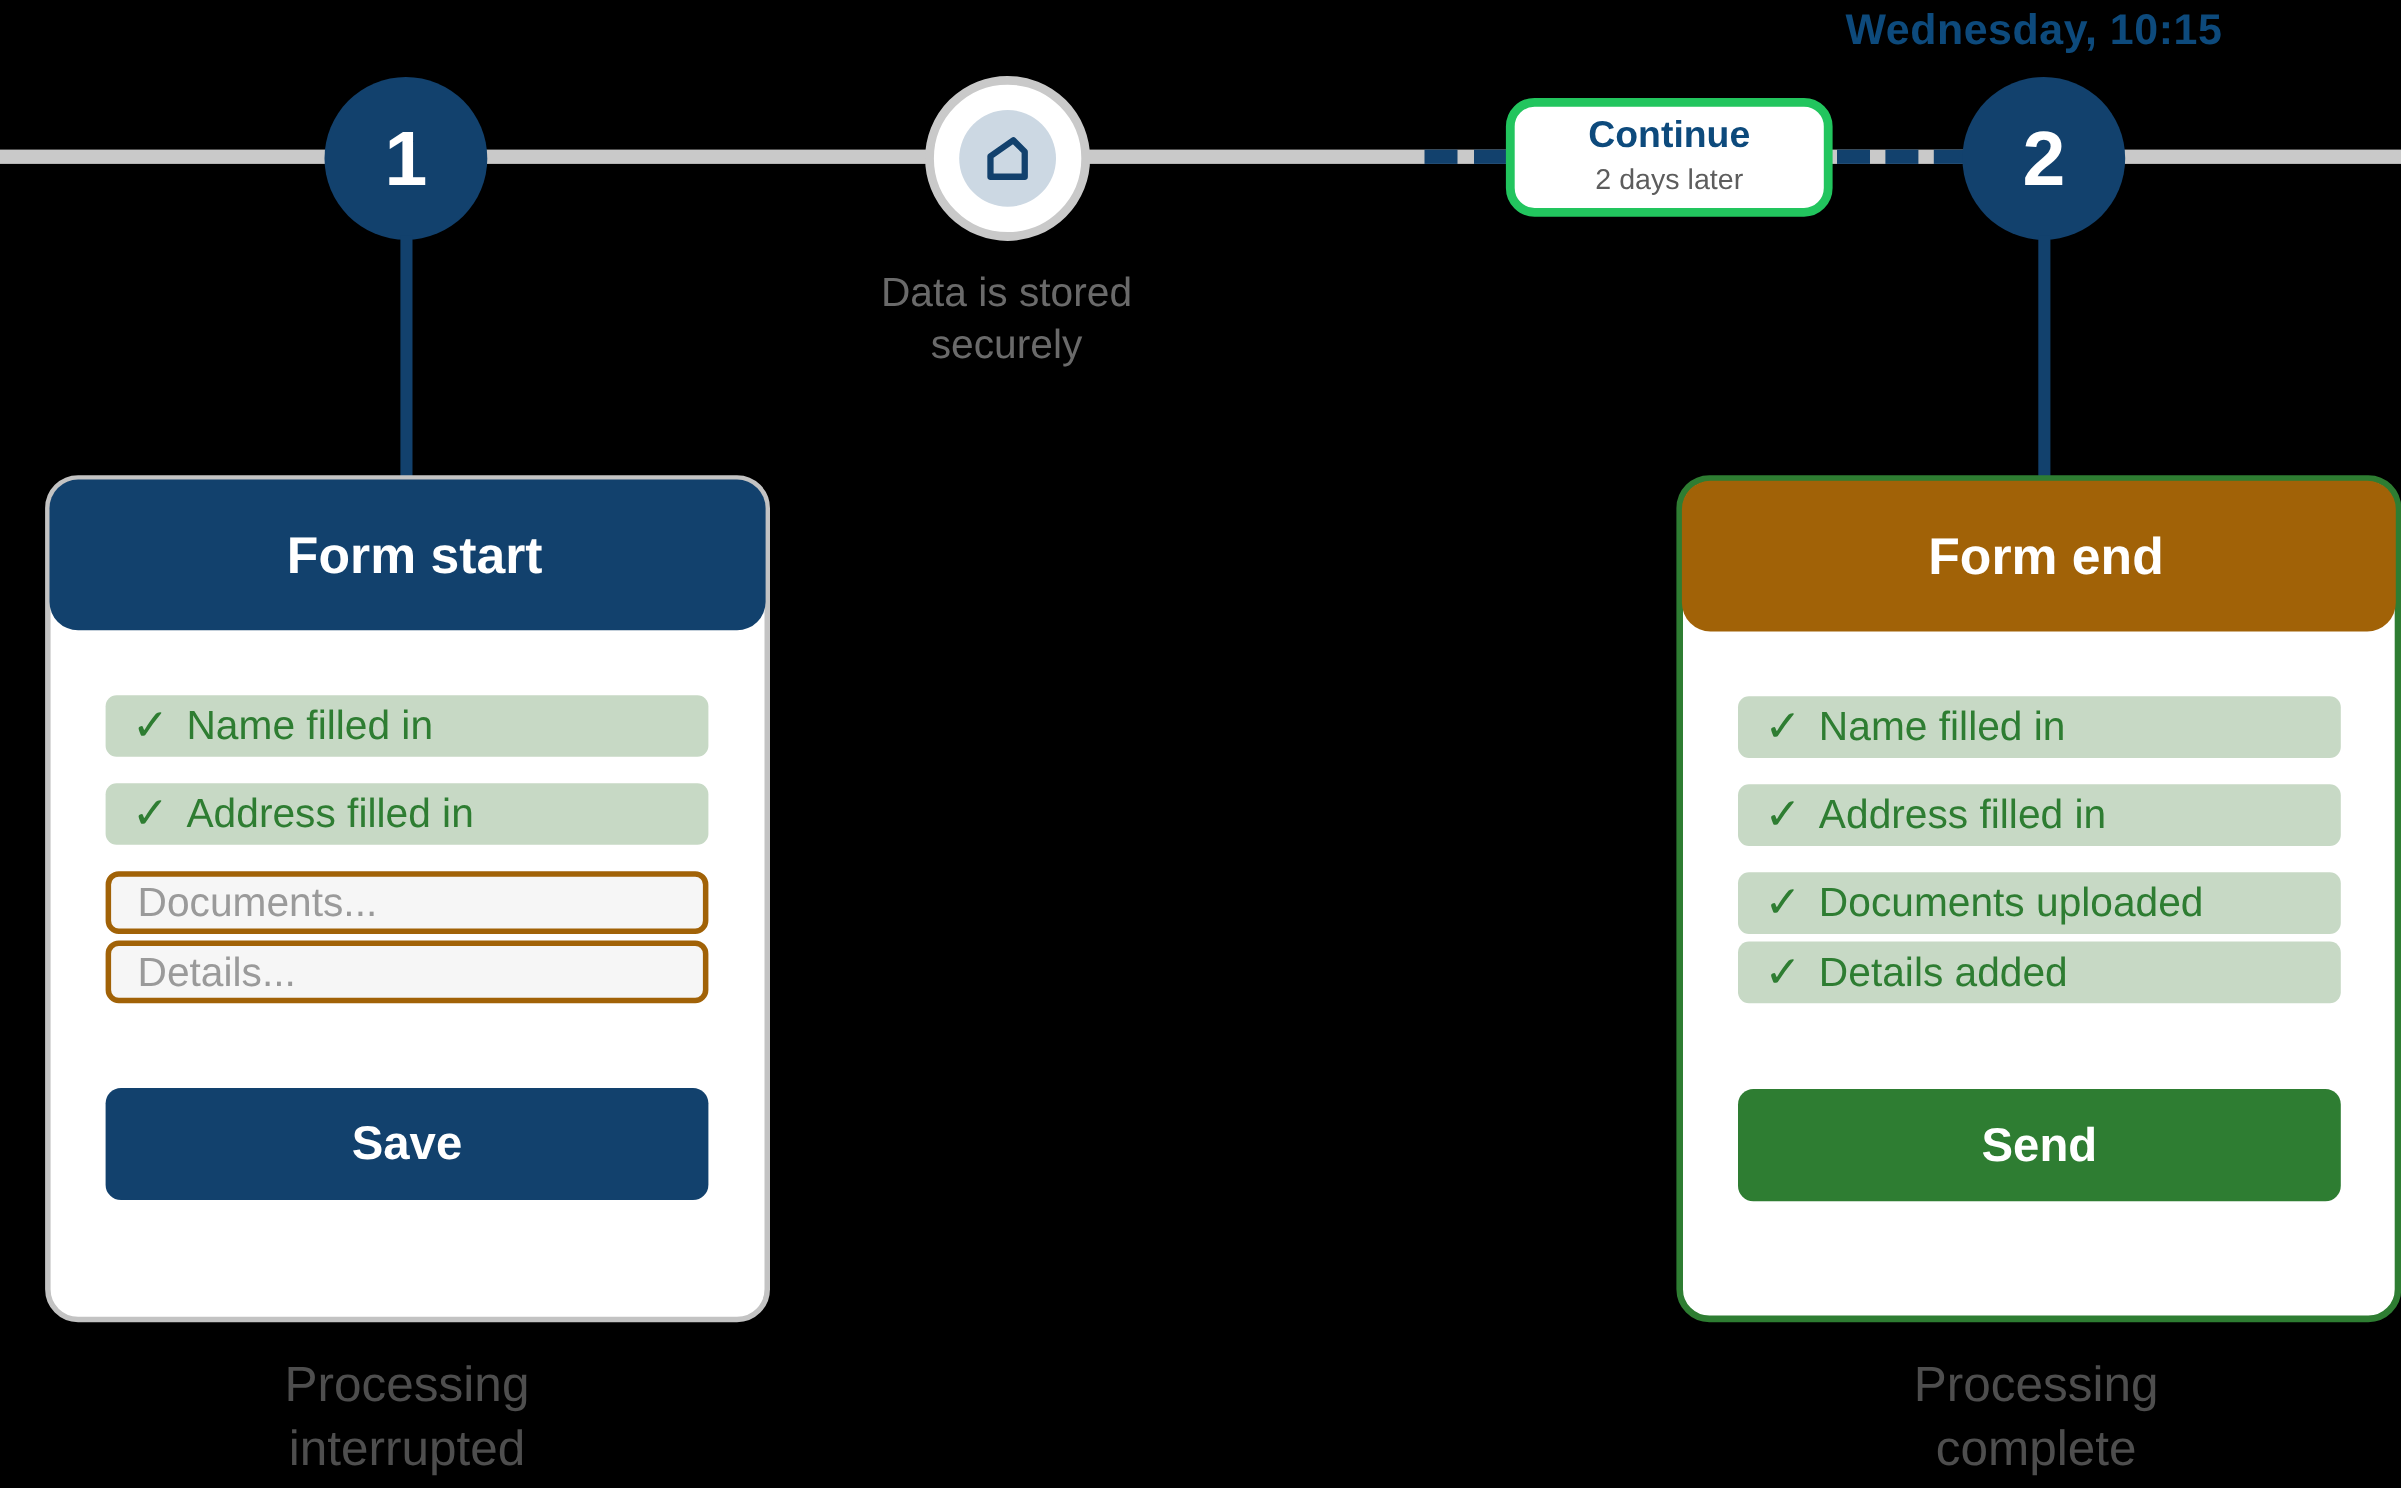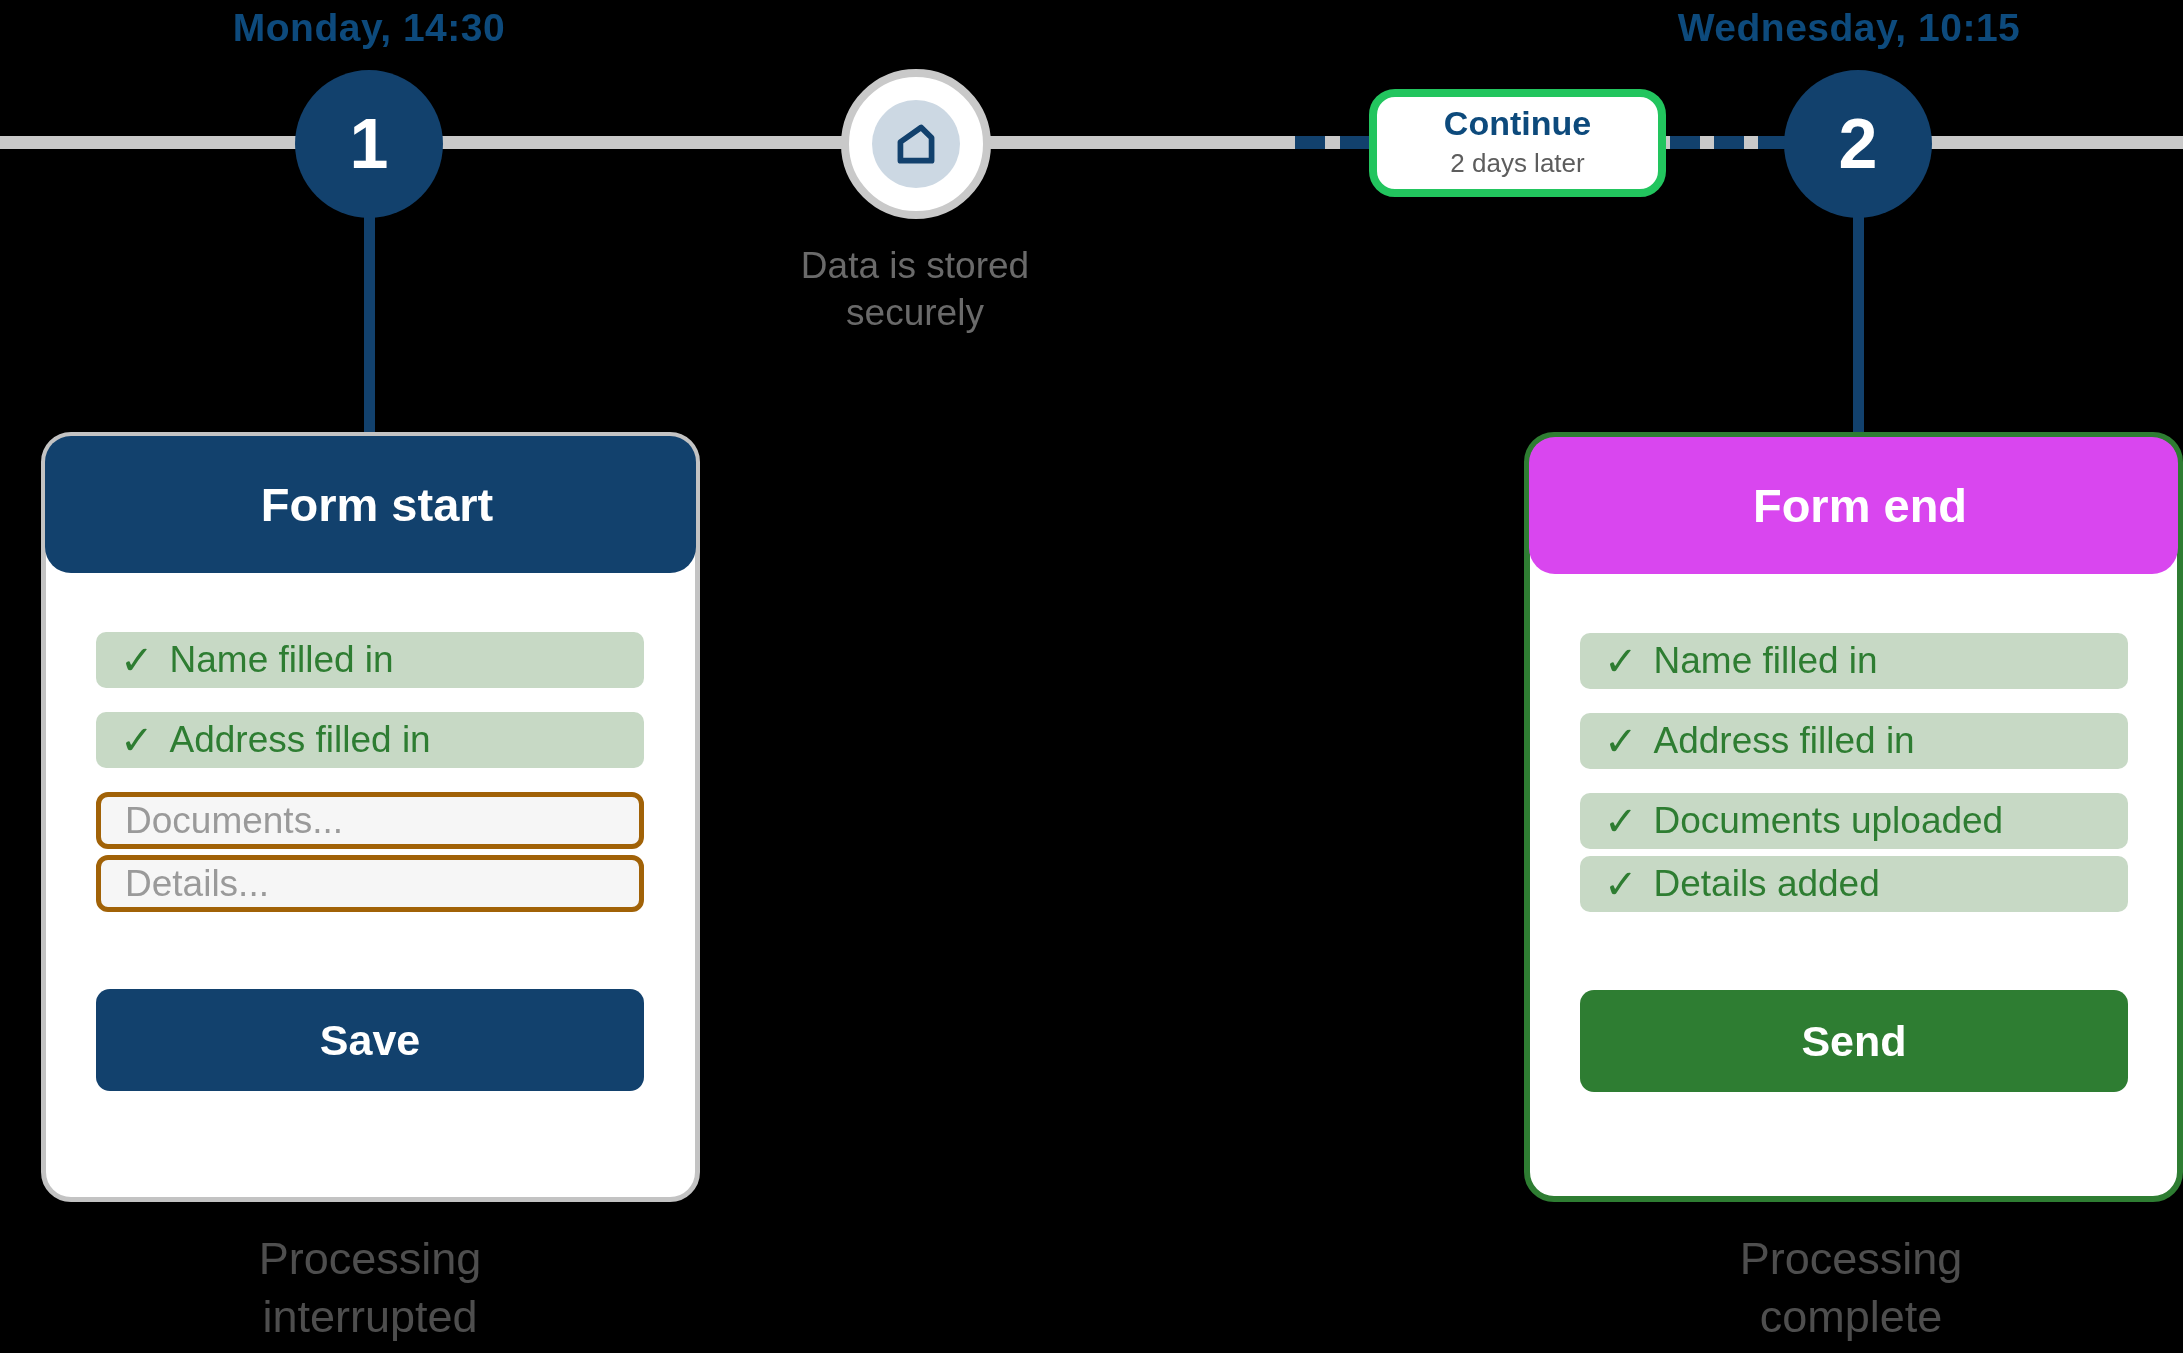--- a/index.html
+++ b/index.html
@@ -59,21 +59,21 @@
     background:#fff;border-radius:30px;
   }
   .card-start{left:41px;border:5px solid #c3c3c3;}
   .card-end{left:1524px;border:6px solid #2e7d32;}
   .card-header{
     position:absolute;left:-1px;right:-1px;top:-1px;height:137px;border-radius:26px;
     display:flex;align-items:center;justify-content:center;
     color:#fff;font-size:47px;font-weight:bold;padding-left:13px;
   }
   .header-navy{background:#12416d;}
-  .header-green{background:#d946ef;}
+  .header-green{background:#a16207;}
 
   .check-item{
     position:absolute;left:50px;width:548px;height:56px;box-sizing:border-box;
     background:#c7d9c5;border-radius:10px;
     display:flex;align-items:center;padding-left:24px;
   }
   .row-1{top:195px;} .row-2{top:275px;} .row-3{top:355px;} .row-4{top:418px;}
   .check-glyph{color:#2e7d32;font-size:40px;margin-right:16px;line-height:1;}
   .check-label{color:#2e7d32;font-size:37px;white-space:nowrap;}
 
@@ -106,21 +106,20 @@
 
 <div class="stage">
 
   <div class="tl-line"></div>
   <div class="tl-dash dash-l1"></div>
   <div class="tl-dash dash-l2"></div>
   <div class="tl-dash dash-r1"></div>
   <div class="tl-dash dash-r2"></div>
   <div class="tl-dash dash-r3"></div>
 
-  <div class="timestamp ts-left">Monday, 14:30</div>
   <div class="timestamp ts-right">Wednesday, 10:15</div>
 
   <div class="step-circle step-1">
     <span>1</span>
   </div>
   <div class="step-circle step-2">
     <span>2</span>
   </div>
 
   <div class="stem stem-left"></div>

